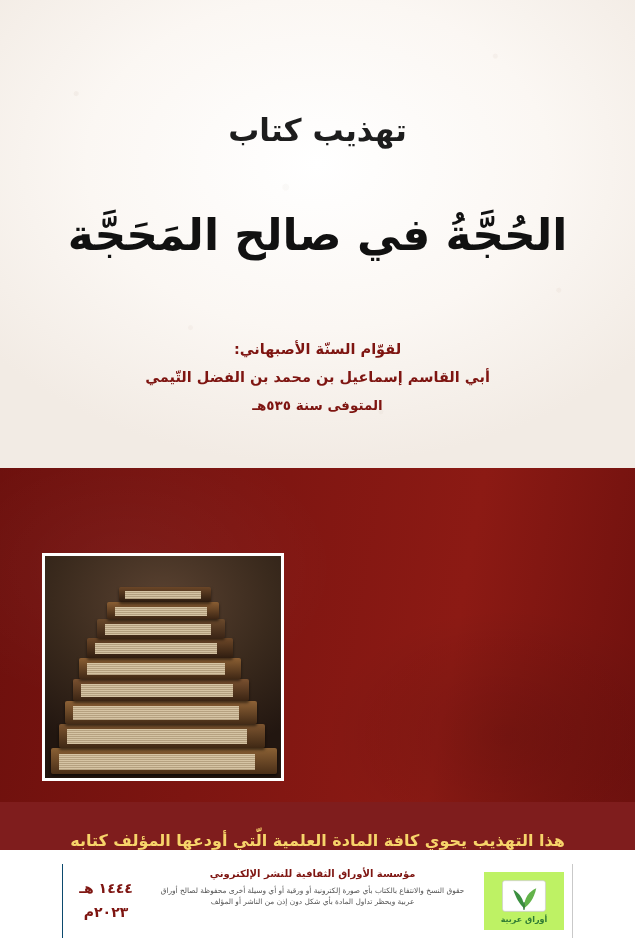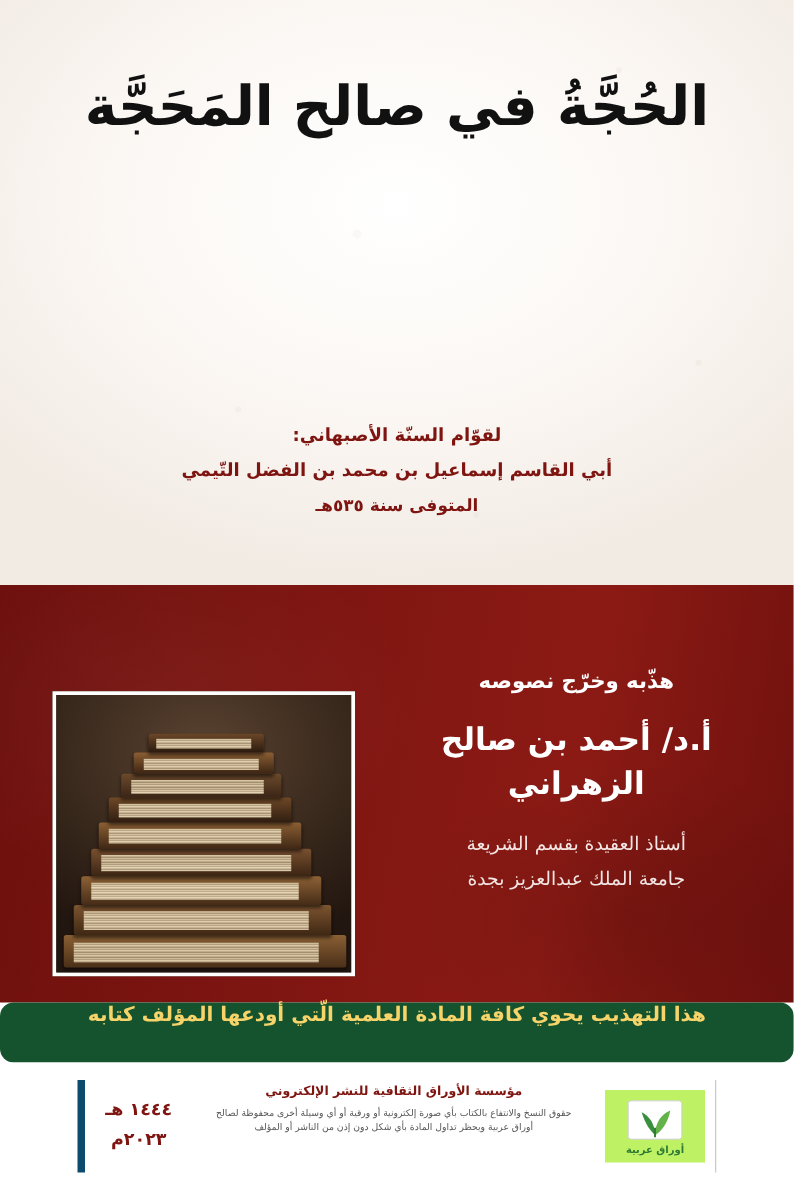--- a/index.html
+++ b/index.html
@@ -163,25 +163,24 @@
     );
   }
   .photo .spine-dark { background: linear-gradient(to bottom,#6b4a2c,#3b2516); }
 
   
   .strap {
     position: absolute;
     left: 0; top: 802px;
     width: 635px;
     height: 48px;
-    background: #14532d;
-    display: flex;
-    align-items: flex-start;
+    background: #7f1d1d;
+    display: flex;
+    align-items: flex-end;
     justify-content: center;
-    border-radius: 11px;
   }
   .strap-text {
     color: #f7d46a;
     font-size: 16px;
     font-weight: bold;
     letter-spacing: 0px;
   }
 
   
   .footer {
@@ -197,21 +196,21 @@
     right: 62px;
     top: 14px;
     height: 74px;
     display: flex;
     flex-direction: row;
     align-items: stretch;
     justify-content: space-between;
   }
   .year-box {
     width: 86px;
-    border-left: 6px solid #0c4a6e;
+    border-left: 1px solid #0c4a6e;
     display: flex;
     flex-direction: column;
     align-items: center;
     justify-content: center;
     color: #7e1511;
     font-weight: bold;
     font-size: 14px;
     line-height: 1.7;
   }
   .pub-box {
@@ -257,37 +256,32 @@
   }
 </style>
 </head>
 <body>
 
 <div class="cover">
 
   <div class="top-area"></div>
 
   <div class="title-block">
+    <div class="book-kicker">تهذيب كتاب</div>
     <div class="main-title">الحُجَّةُ في صالح المَحَجَّة</div>
   </div>
 
   <div class="author-block">
     <div class="author-line">لقوّام السنّة الأصبهاني:</div>
     <div class="author-line">أبي القاسم إسماعيل بن محمد بن الفضل التّيمي</div>
     <div class="author-line small">المتوفى سنة ٥٣٥هـ</div>
   </div>
 
   <div class="maroon"></div>
 
-  <div class="editor-block">
-    <div class="editor-kicker">هذّبه وخرّج نصوصه</div>
-    <div class="editor-name">أ.د/ أحمد بن صالح الزهراني</div>
-    <div class="editor-sub">أستاذ العقيدة بقسم الشريعة</div>
-    <div class="editor-sub" style="margin-top:0">جامعة الملك عبدالعزيز بجدة</div>
-  </div>
 
   <div class="photo">
     <div class="bg"></div>
     <div class="stack">
 
       <div class="bk" style="left:6px; bottom:4px; width:226px; height:26px; background:linear-gradient(to bottom,#8a6034,#4a2f18);"></div>
       <div class="pages" style="left:14px; bottom:8px; width:196px; height:16px;"></div>
 
       <div class="bk" style="left:14px; bottom:30px; width:206px; height:24px; background:linear-gradient(to bottom,#7d5530,#3f2814);"></div>
       <div class="pages" style="left:22px; bottom:34px; width:180px; height:15px;"></div>

